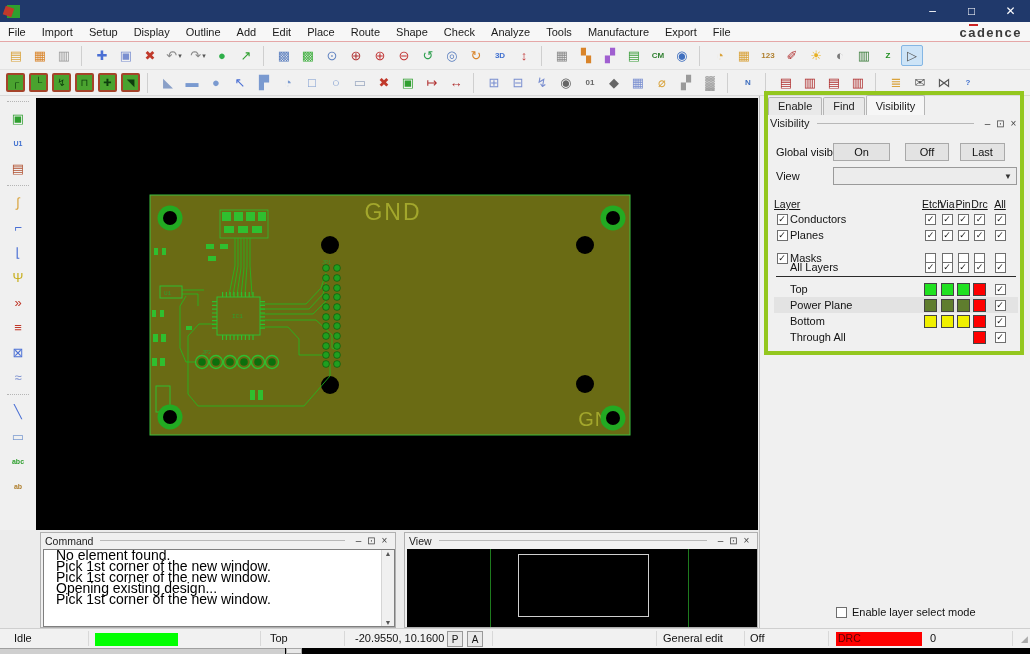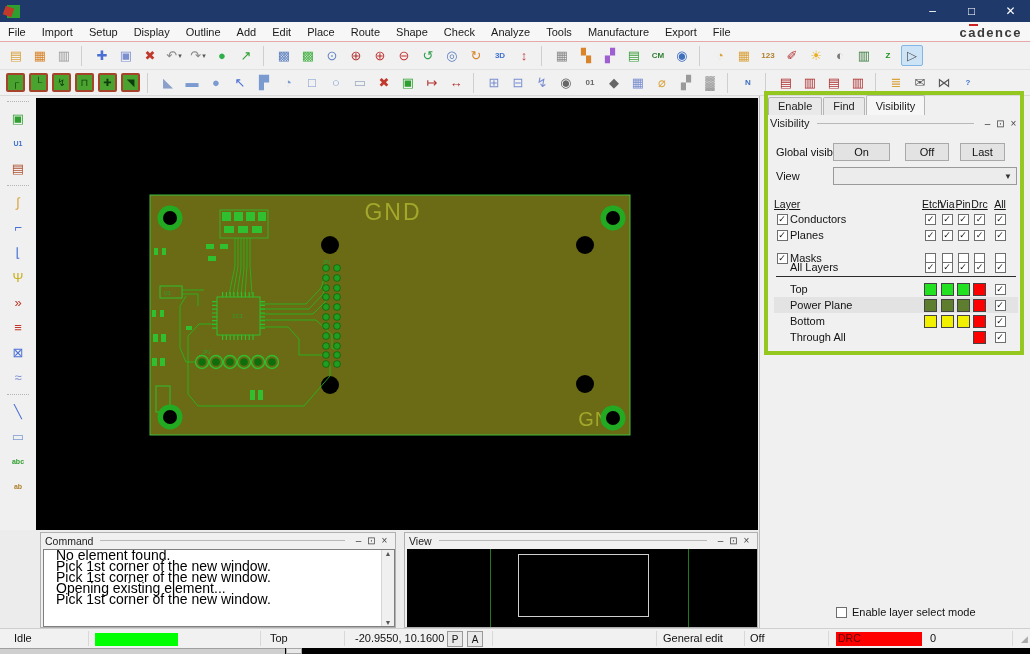--- a/index.html
+++ b/index.html
@@ -778,21 +778,21 @@
     <span class="grip"></span>
     <span class="phb">–</span>
     <span class="phb">⊡</span>
     <span class="phb">×</span>
   </div>
   <div class="cmd-body">
     <div id="cmd-lines">
         <div class="cmd-line">No element found.</div>
         <div class="cmd-line">Pick 1st corner of the new window.</div>
         <div class="cmd-line">Pick 1st corner of the new window.</div>
-        <div class="cmd-line">Opening existing element...</div>
+        <div class="cmd-line">Opening existing design...</div>
         <div class="cmd-line">Pick 1st corner of the new window.</div>
       </div>
     <div class="cmd-scroll">
       <span>▲</span>
       <span>▼</span>
     </div>
   </div>
 </div>
 
 <div class="abs panel-win vw">

